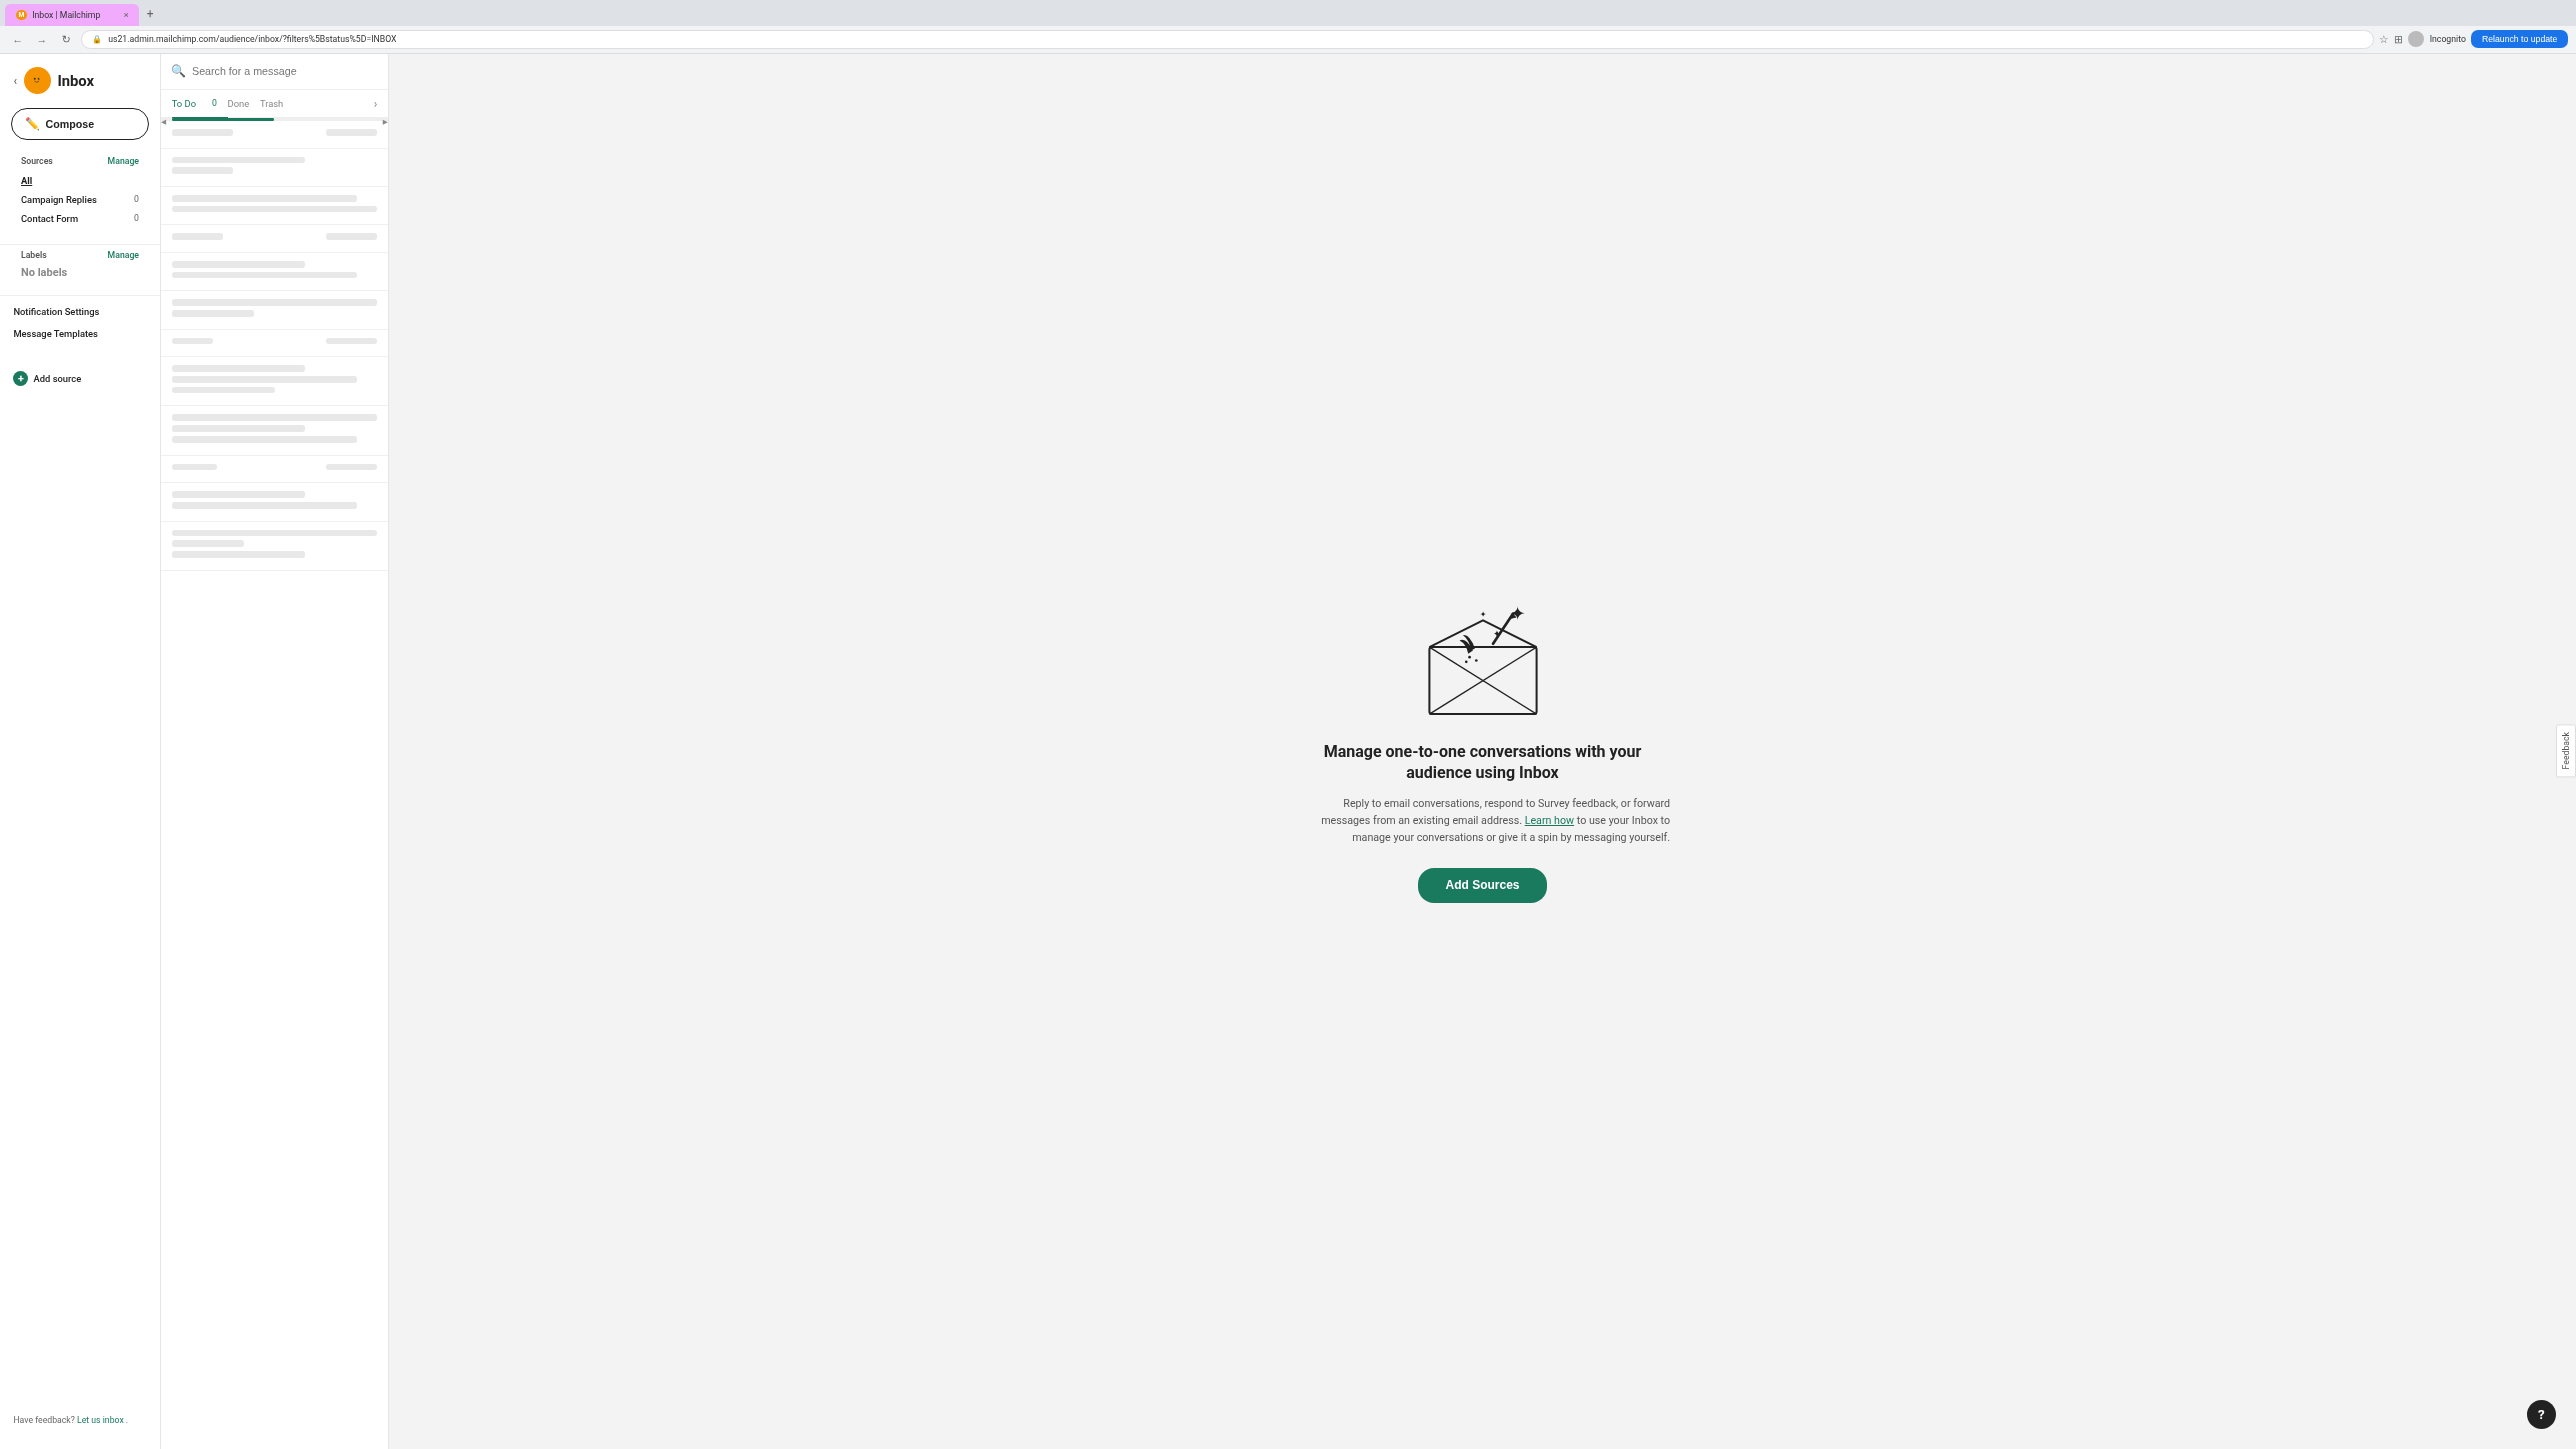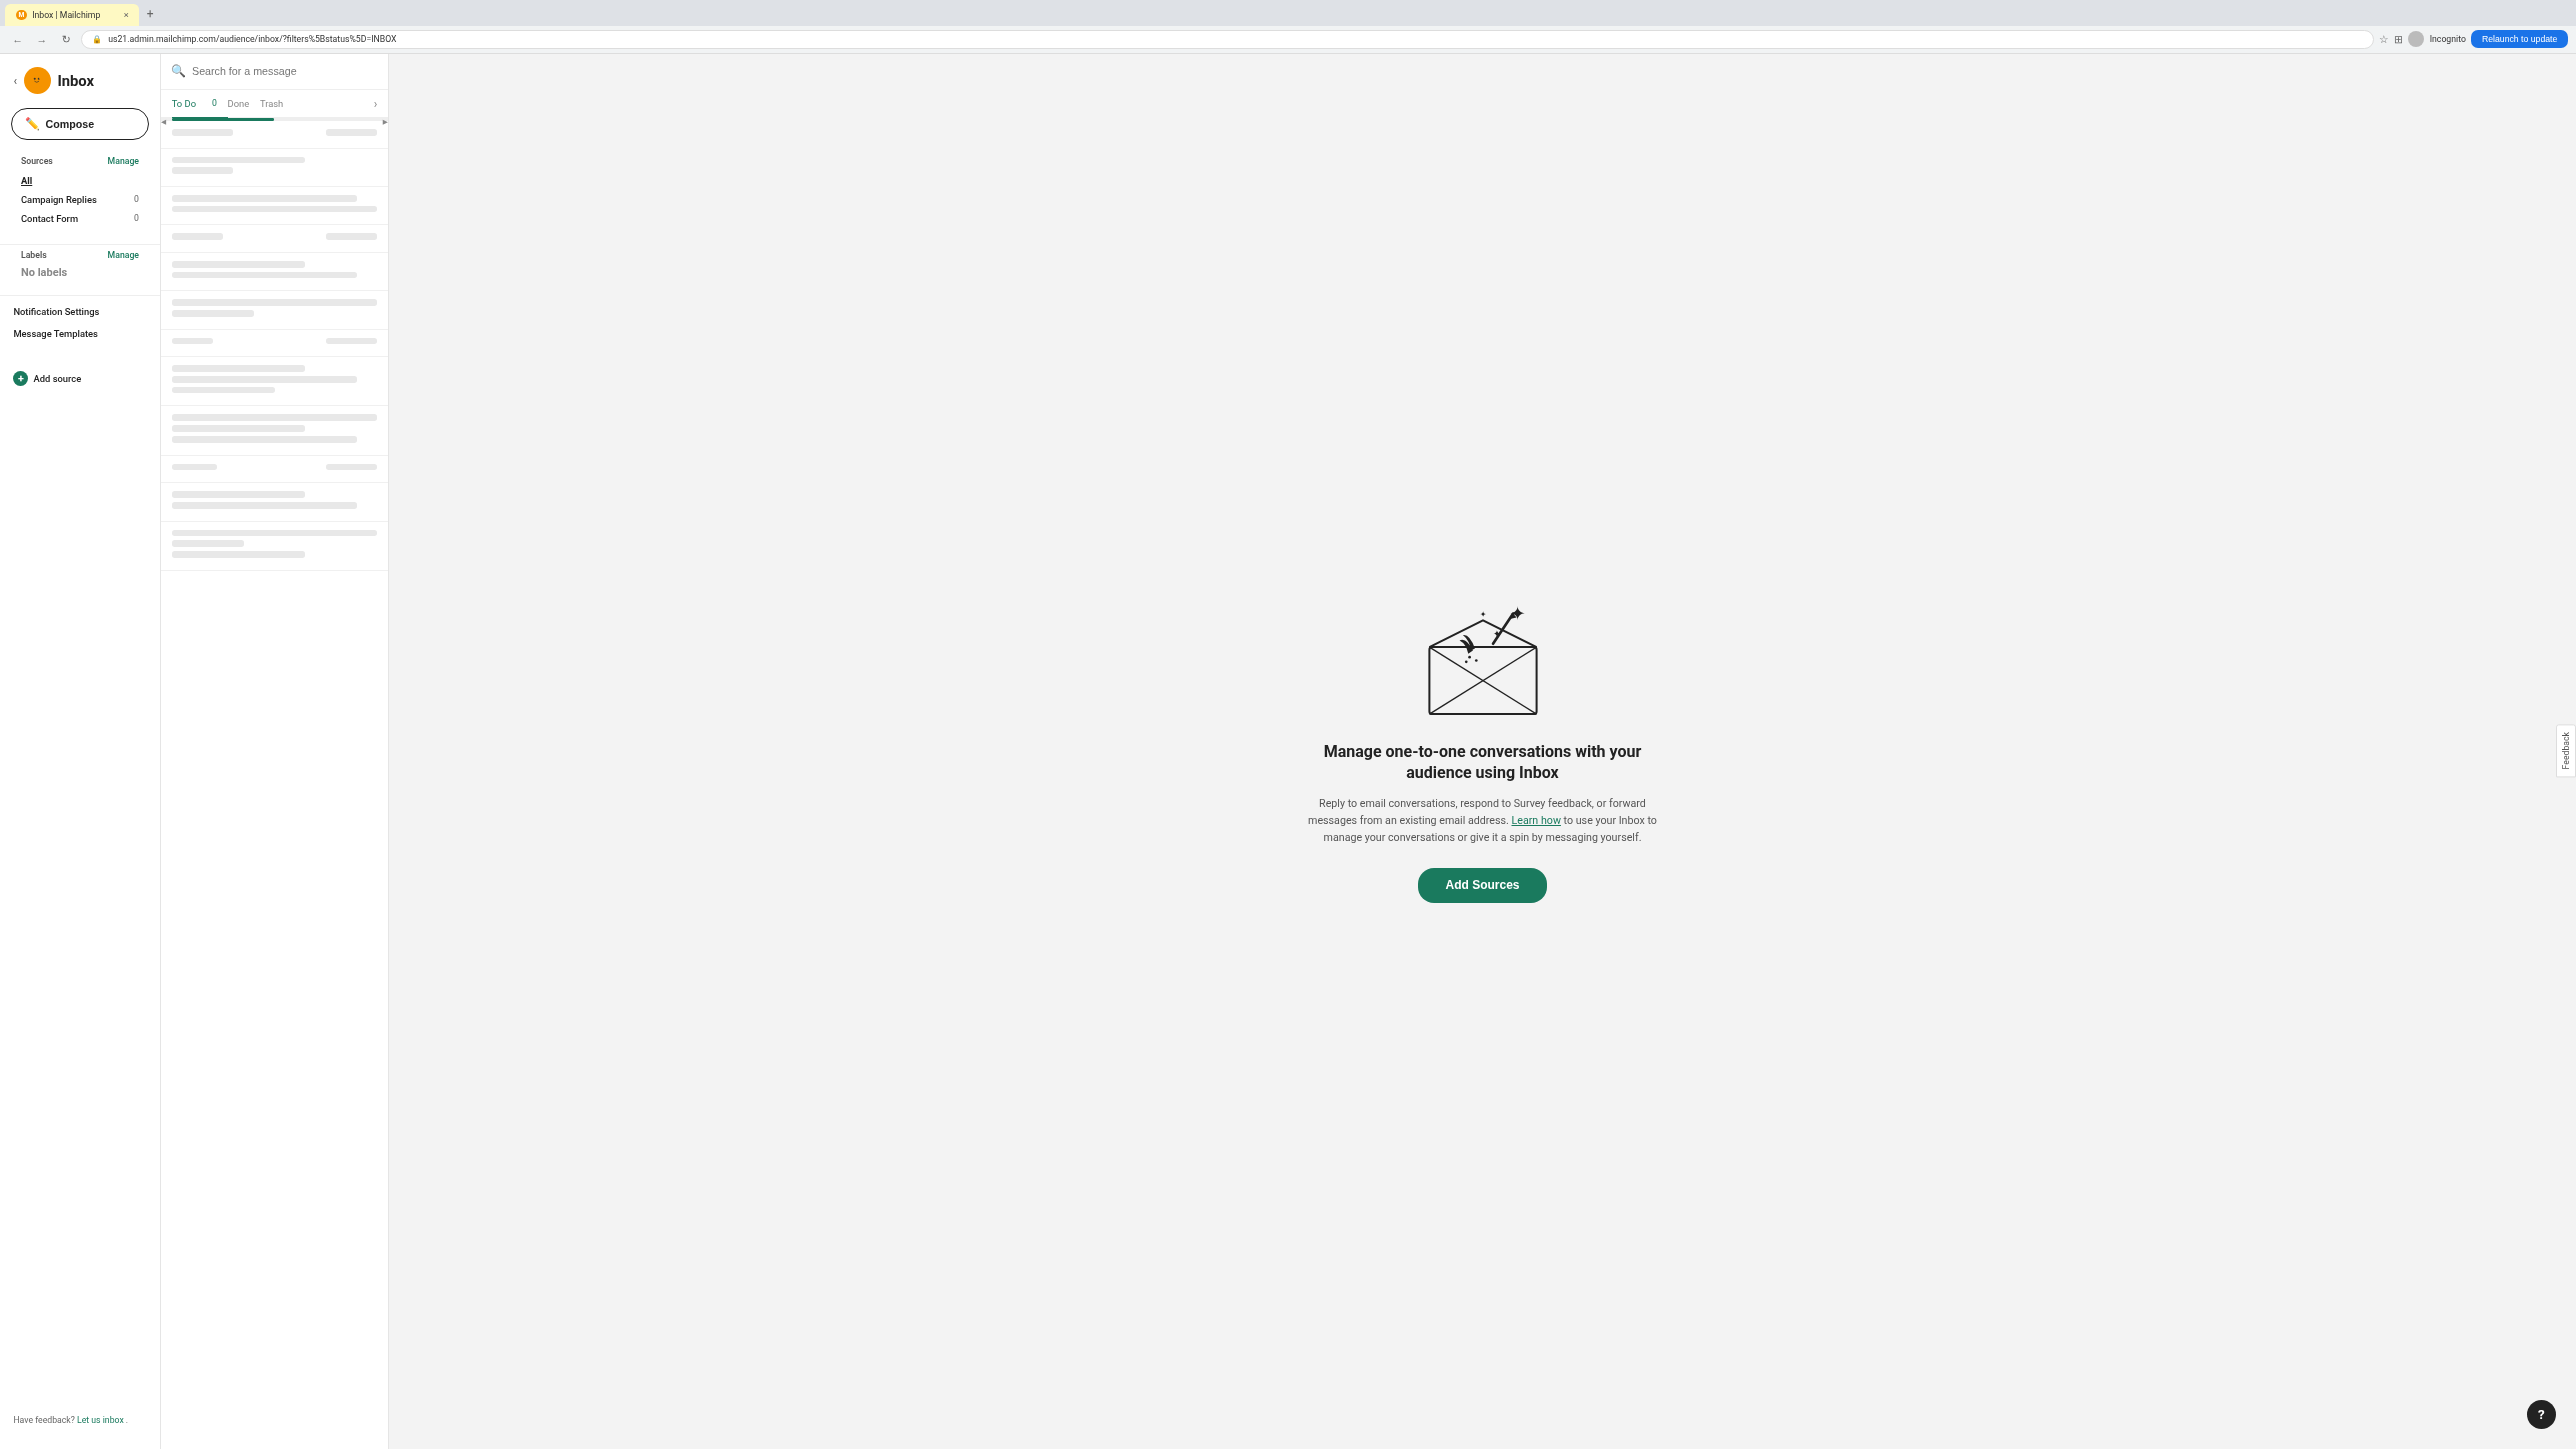--- a/index.html
+++ b/index.html
@@ -1,21 +1,21 @@
 <!DOCTYPE html>
 <html style="font-size:10.7px"><head>
   <meta charset="utf-8">
   <style>
     * { box-sizing: border-box; margin: 0; padding: 0; }
     body { font-family: -apple-system, BlinkMacSystemFont, 'Segoe UI', Roboto, sans-serif; background: #f3f3f3; display: flex; flex-direction: column; height: 100vh; overflow: hidden; }
 
     
     .browser-chrome { background: #dee1e6; display: flex; flex-direction: column; }
     .browser-tabs { display: flex; align-items: flex-end; padding: 4px 5.4px 0; gap: 1.3px; }
-    .browser-tab { display: flex; align-items: center; gap: 5.4px; background: #fef9c3; border-radius: 5.4px 5.4px 0 0; padding: 5.4px 10.7px; font-size: 8.7px; color: #333; min-width: 134px; max-width: 161px; position: relative; }
+    .browser-tab { display: flex; align-items: center; gap: 5.4px; background: #f0abfc; border-radius: 5.4px 5.4px 0 0; padding: 5.4px 10.7px; font-size: 8.7px; color: #333; min-width: 134px; max-width: 161px; position: relative; }
     .browser-tab .tab-favicon { width: 10.7px; height: 10.7px; background: #f59300; border-radius: 50%; display: flex; align-items: center; justify-content: center; color: white; font-size: 6.7px; font-weight: bold; flex-shrink: 0; }
     .browser-tab .tab-title { flex: 1; white-space: nowrap; overflow: hidden; text-overflow: ellipsis; font-size: 8.7px; }
     .browser-tab .tab-close { color: #666; cursor: pointer; font-size: 9.4px; }
     .browser-tab-new { background: transparent; border-radius: 50%; width: 19px; height: 19px; display: flex; align-items: center; justify-content: center; color: #666; font-size: 12px; cursor: pointer; align-self: center; margin-bottom: 2.7px; }
     .browser-nav { background: #f1f3f4; display: flex; align-items: center; padding: 4px 8px; gap: 5.4px; border-bottom: 0.7px solid #ddd; }
     .nav-btn { background: none; border: none; color: #666; font-size: 10.7px; cursor: pointer; width: 19px; height: 19px; display: flex; align-items: center; justify-content: center; border-radius: 50%; }
     .address-bar { flex: 1; background: #fff; border: 0.7px solid #ddd; border-radius: 13.4px; padding: 3.4px 10.7px; font-size: 8.7px; color: #333; display: flex; align-items: center; gap: 5.4px; }
     .address-bar .lock-icon { color: #555; font-size: 8px; }
     .address-text { flex: 1; font-size: 8.7px; color: #333; }
     .nav-right { display: flex; align-items: center; gap: 5.4px; }
@@ -69,21 +69,21 @@
     .skeleton-line.long { width: 90%; }
     .skeleton-line.full { width: 100%; }
     .skeleton-row { display: flex; justify-content: space-between; margin-bottom: 4px; }
     .skeleton-row .skeleton-line { margin-bottom: 0; }
 
     
     .main-content { flex: 1; display: flex; flex-direction: column; align-items: center; justify-content: center; background: #f3f3f3; position: relative; overflow: hidden; }
     .empty-state { display: flex; flex-direction: column; align-items: center; max-width: 402px; padding: 27px 13.4px; text-align: center; }
     .envelope-illustration { width: 134px; height: 121px; margin-bottom: 21.5px; }
     .empty-state-title { font-size: 16px; font-weight: 700; color: #222; margin-bottom: 10.7px; line-height: 1.3; }
-    .empty-state-desc { font-size: 10.7px; color: #555; line-height: 1.6; margin-bottom: 21.5px; }
+    .empty-state-desc { font-size: 10.7px; color: #555; line-height: 1.6; margin-bottom: 21.5px; text-align: right; }
     .empty-state-desc a { color: #1a7a5e; text-decoration: underline; }
     .add-sources-btn { background: #1a7a5e; color: white; border: none; border-radius: 16px; padding: 10.7px 27px; font-size: 12px; font-weight: 600; cursor: pointer; }
     .help-btn { position: fixed; bottom: 20px; right: 20px; width: 29.5px; height: 29.5px; background: #222; border-radius: 50%; display: flex; align-items: center; justify-content: center; color: white; font-size: 13.4px; font-weight: bold; cursor: pointer; }
     .divider { height: 0.7px; background: #eee; margin: 5.4px 0; }
   </style>
 </head>
 <body>
 
 <div class="browser-chrome">
   <div class="browser-tabs">

